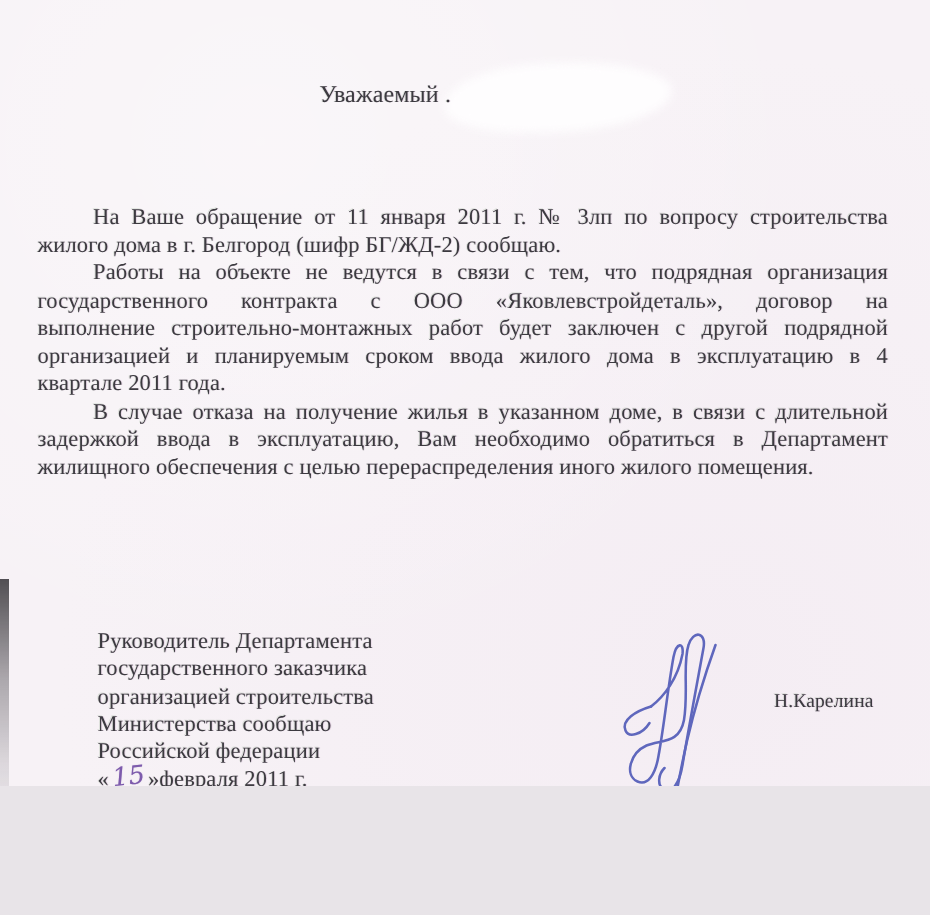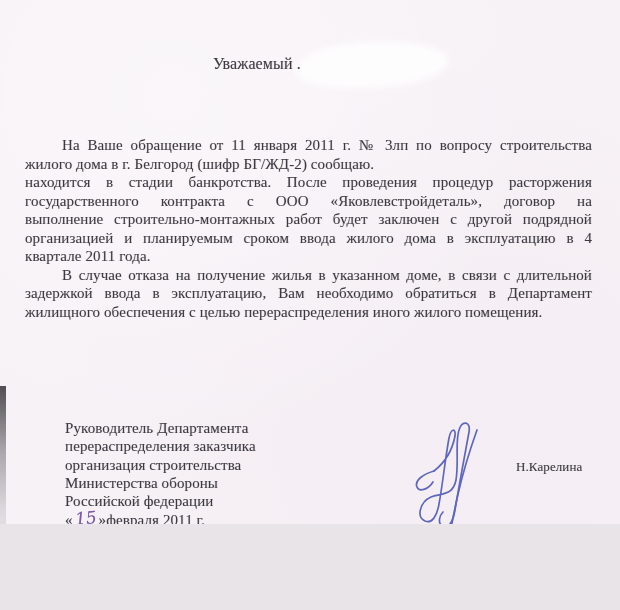--- a/index.html
+++ b/index.html
@@ -141,35 +141,35 @@
 
 <div class="page">
 
   <div class="redaction-patch"></div>
 
   <div class="greeting printed">Уважаемый .</div>
 
   <div class="body-text printed">
     <div class="line indent">На Ваше обращение от 11 января 2011 г. № 3лп по вопросу строительства</div>
     <div class="line left">жилого дома в г. Белгород (шифр БГ/ЖД-2) сообщаю.</div>
-    <div class="line">находится в стадии банкротства. После проведения процедур расторжения</div>
+    <div class="line indent">Работы на объекте не ведутся в связи с тем, что подрядная организация</div>
     <div class="line">государственного контракта с ООО «Яковлевстройдеталь», договор на</div>
     <div class="line">выполнение строительно-монтажных работ будет заключен с другой подрядной</div>
     <div class="line">организацией и планируемым сроком ввода жилого дома в эксплуатацию в 4</div>
     <div class="line left">квартале 2011 года.</div>
     <div class="line indent">В случае отказа на получение жилья в указанном доме, в связи с длительной</div>
     <div class="line">задержкой ввода в эксплуатацию, Вам необходимо обратиться в Департамент</div>
     <div class="line left">жилищного обеспечения с целью перераспределения иного жилого помещения.</div>
   </div>
 
   <div class="sig-block printed">
     <div class="sig-line">Руководитель Департамента</div>
-    <div class="sig-line">перераспределения заказчика</div>
-    <div class="sig-line">организация строительства</div>
-    <div class="sig-line">Министерства обороны</div>
+    <div class="sig-line">государственного заказчика</div>
+    <div class="sig-line">организацией строительства</div>
+    <div class="sig-line">Министерства сообщаю</div>
     <div class="sig-line">Российской федерации</div>
   </div>
 
   <div class="signature-wrap">
     <svg width="105" height="145" viewBox="0 0 105 145" xmlns="http://www.w3.org/2000/svg">
       <g fill="none" stroke="#4a55b5" stroke-width="1.7" stroke-linecap="round" opacity="0.88">
         <path d="M79 22 C74 36 66 60 60 86 C56 104 52 124 50 141"></path>
         <path d="M36 63 C45 56 54 44 57 28 C58 20 53 20 51 30 C47 52 45 74 41 96 C39 108 34 116 27 113 C18 109 22 94 33 89 C43 85 55 88 58 72 C61 54 57 34 61 22 C64 12 73 13 71 24 C67 46 61 78 57 102 C55 114 50 122 44 118 C40 115 41 108 45 104"></path>
         <path d="M36 63 C26 66 16 72 19 79 C21 84 30 82 35 74"></path>
       </g>

